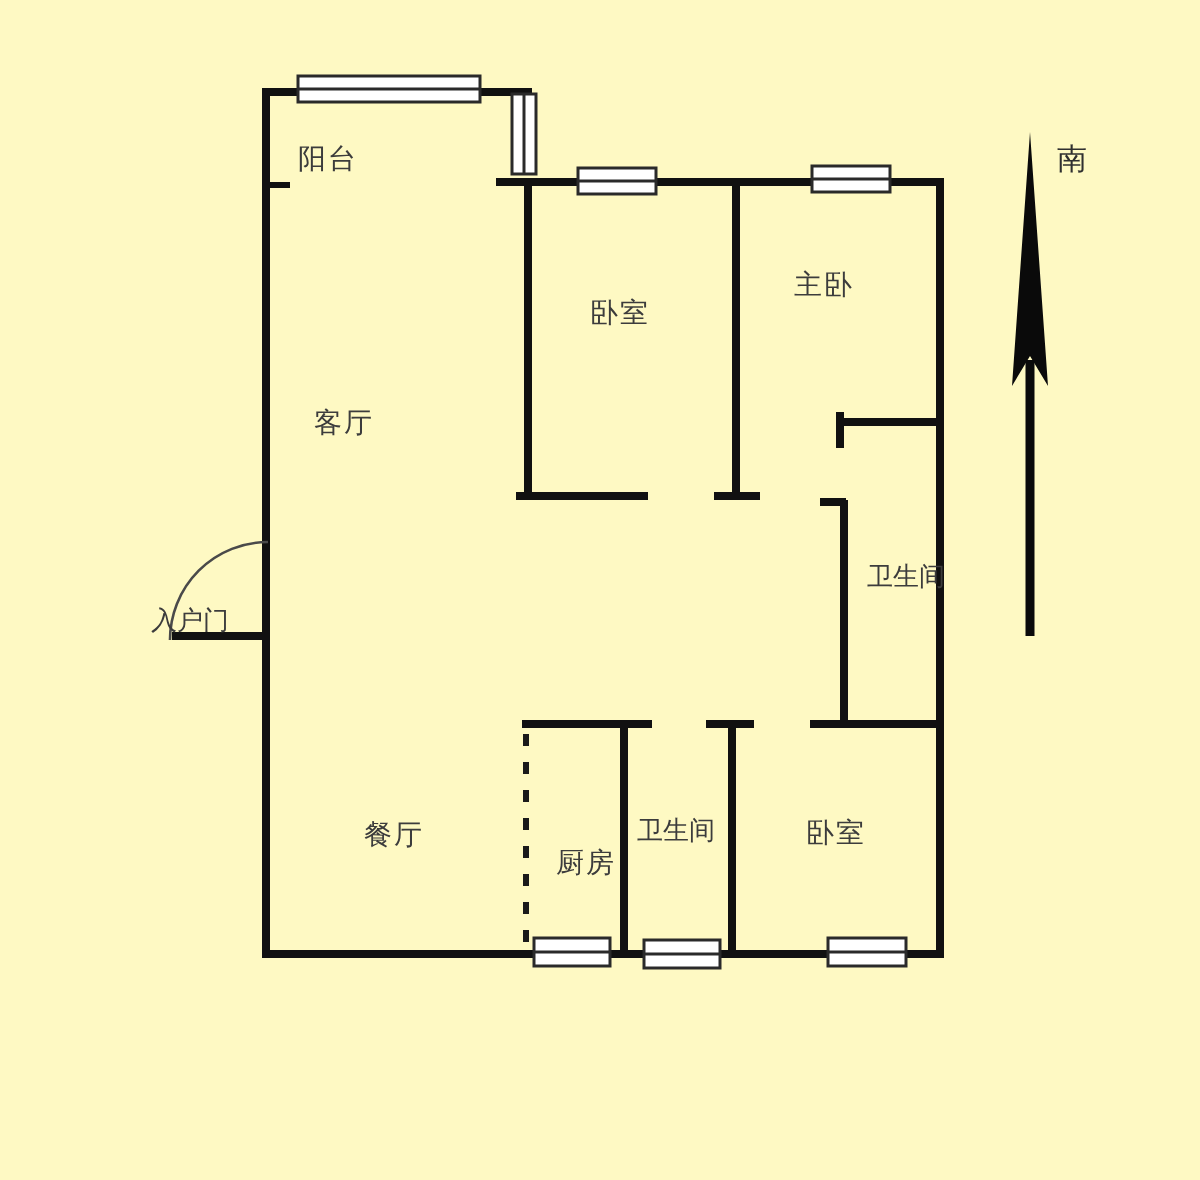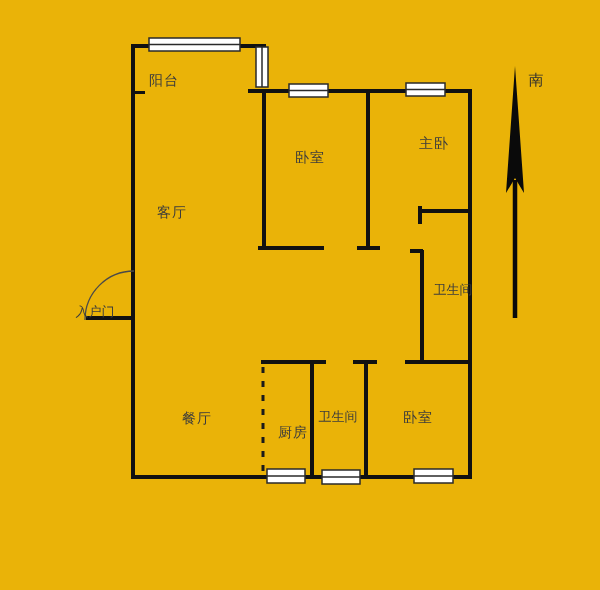--- a/index.html
+++ b/index.html
@@ -1,19 +1,19 @@
 <!DOCTYPE html>
 <html><head>
 <meta charset="utf-8">
 <style>
   html,body{margin:0;padding:0;background:#ffffff;}
   #frame{
     position:relative;
     width:600px;height:590px;
-    background:#eab308;
+    background:#fef9c3;
     overflow:hidden;
     font-family:"DejaVu Sans","Liberation Sans",sans-serif;
   }
   #plan-svg{position:absolute;left:0;top:0;}
   .room-label{
     position:absolute;
     transform:translate(-50%,-50%);
     color:#3c3c3c;
     font-size:14px;
     letter-spacing:1px;
@@ -71,21 +71,21 @@
       <line x1="414" y1="476" x2="453" y2="476" stroke="#2a2a2a" stroke-width="1.5"></line>
       <path d="M 134 271 A 49 49 0 0 0 85 320" fill="none" stroke="#4a4a4a" stroke-width="1.3"></path>
       <rect x="86" y="316" width="48" height="4" fill="#111111"></rect>
       <polygon points="515,66 524,193 515,178 506,193" fill="#0a0a0a"></polygon>
       <line x1="515" y1="180" x2="515" y2="318" stroke="#0a0a0a" stroke-width="4.5"></line>
     </svg>
 
   <div class="room-label" style="left:164px;top:80px">阳台</div>
   <div class="room-label" style="left:172px;top:212px">客厅</div>
   <div class="room-label" style="left:310px;top:157px">卧室</div>
-  <div class="room-label" style="left:434px;top:143px">主卧</div>
+  <div class="room-label" style="left:412px;top:143px">主卧</div>
   <div class="room-label small" style="left:453px;top:289px">卫生间</div>
   <div class="room-label small" style="left:95px;top:311px">入户门</div>
   <div class="room-label" style="left:197px;top:418px">餐厅</div>
   <div class="room-label" style="left:293px;top:432px">厨房</div>
   <div class="room-label small" style="left:338px;top:416px">卫生间</div>
   <div class="room-label" style="left:418px;top:417px">卧室</div>
 
   <div class="compass-label" style="left:536px;top:80px">南</div>
 </div>
 

